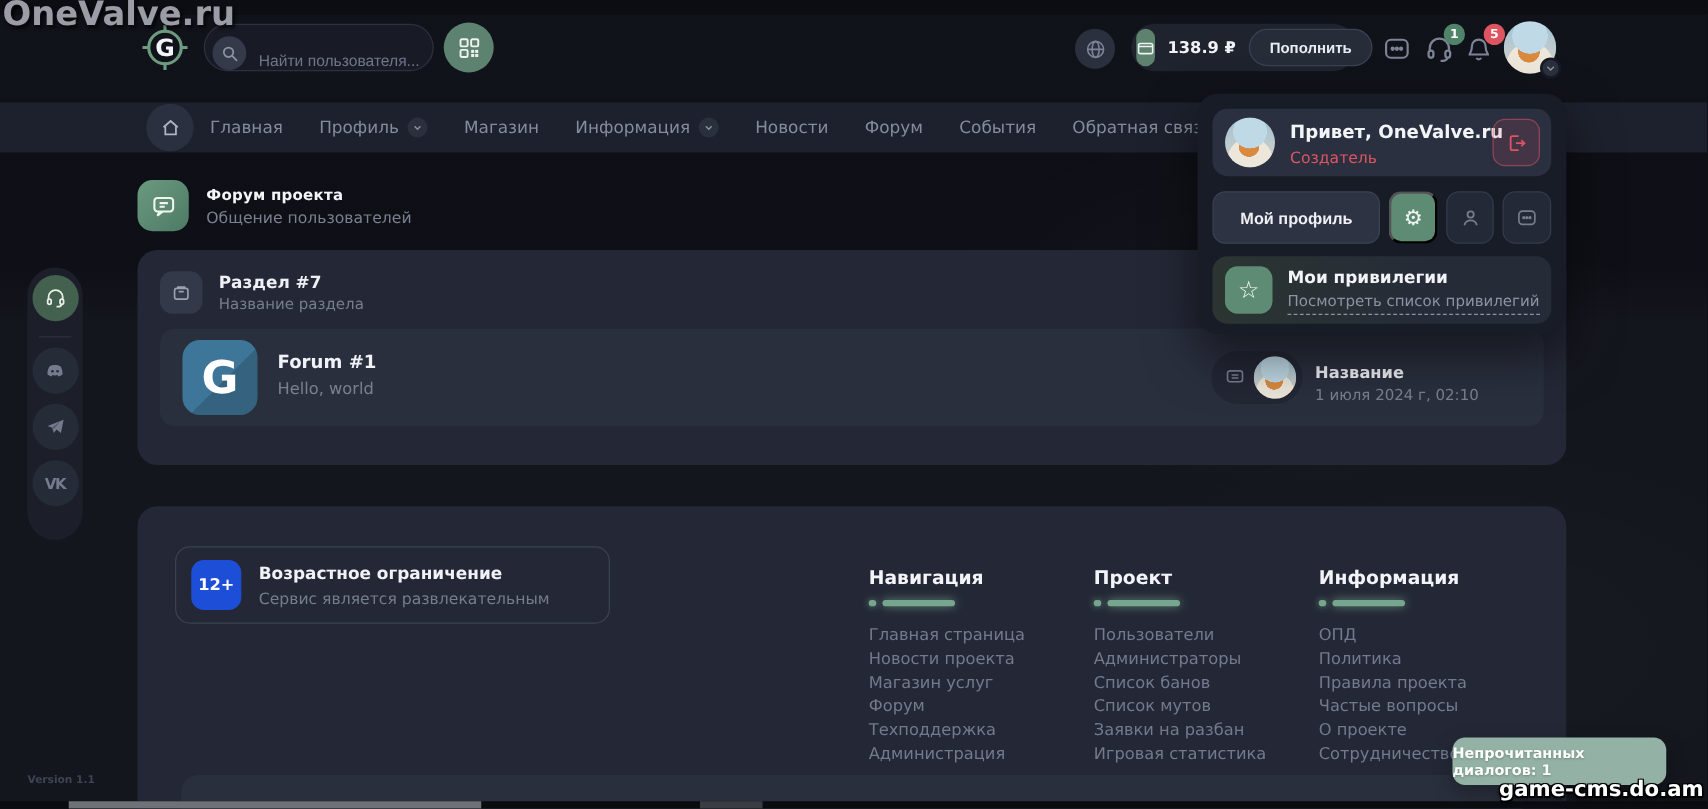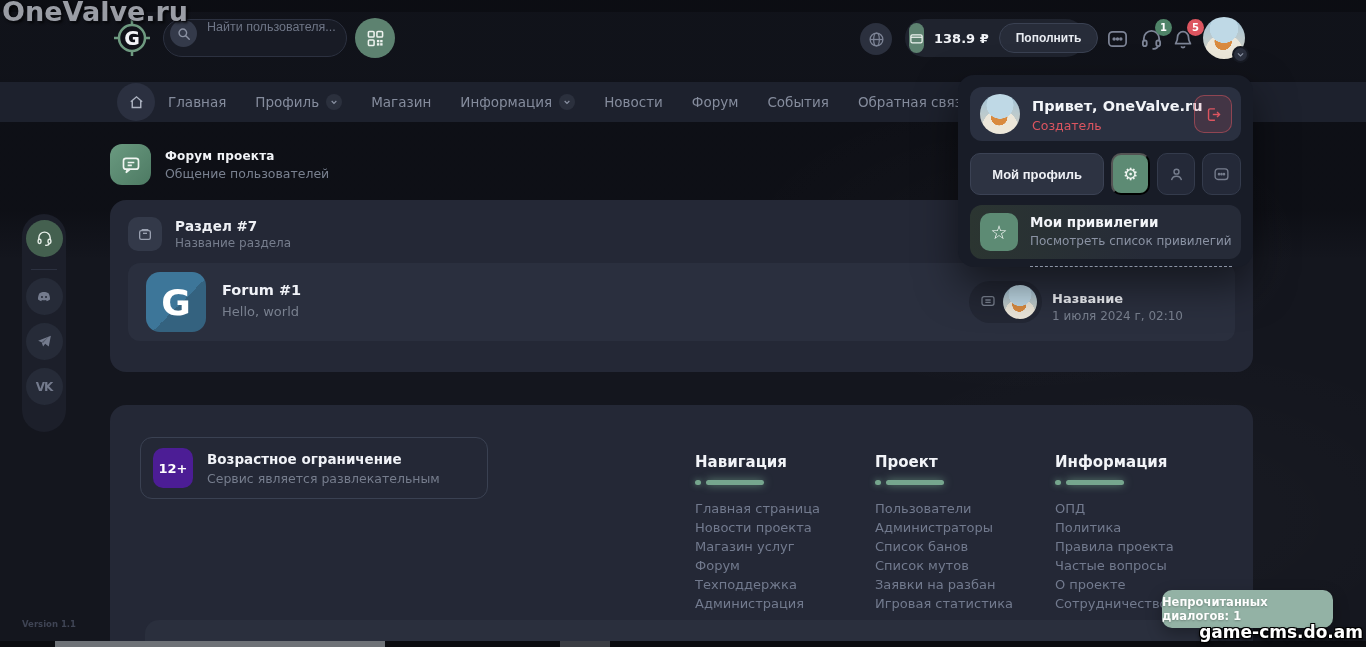--- a/index.html
+++ b/index.html
@@ -10,21 +10,21 @@
     background:
       radial-gradient(420px 220px at 75% 38%, rgba(255,255,255,0.025), transparent 70%),
       radial-gradient(500px 260px at 85% 80%, rgba(255,255,255,0.02), transparent 70%),
       linear-gradient(180deg, rgba(5,6,10,0.55) 0 12px, rgba(10,12,18,0.35) 12px 75px, rgba(8,9,14,0.5) 120px 210px, transparent 260px);
   }
 
   
   .header { position:absolute; left:0; top:8px; width:1366px; height:70px; }
   .logo { position:absolute; left:112px; top:10px; width:40px; height:40px; color:#6e9a80; }
   .search { position:absolute; left:163px; top:11px; width:184px; height:38px; border:1px solid #2c3140;
-    border-radius:19px; background:#181b25; display:flex; align-items:flex-start; gap:10px; padding:0 6px; }
+    border-radius:19px; background:#181b25; display:flex; align-items:flex-end; gap:10px; padding:0 6px; }
   .search .s-ico { width:27px; height:27px; border-radius:50%; background:#343a4a; color:#8b92a3;
     display:flex; align-items:center; justify-content:center; flex:0 0 auto; }
   .search input { background:transparent; border:0; outline:0; color:#8b92a3; font-size:12.5px; width:130px; }
   .search input::placeholder { color:#6f7687; }
   .qr-btn { position:absolute; left:355px; top:10px; width:40px; height:40px; border-radius:50%;
     background:#5d8270; color:#eef3ef; display:flex; align-items:center; justify-content:center; }
   .globe-btn { position:absolute; left:860px; top:15px; width:32px; height:32px; border-radius:50%;
     background:#2b303e; color:#7d8496; display:flex; align-items:center; justify-content:center; }
   .balance { position:absolute; left:905px; top:11px; height:38px; width:180px; border-radius:19px;
     background:#1f232e; display:flex; align-items:center; padding:4px; gap:10px; }
@@ -99,35 +99,35 @@
     color:#eef0f5; font-size:13px; font-weight:bold; display:flex; align-items:center; justify-content:center; }
   .sq-btn { width:39px; height:42px; border-radius:10px; display:flex; align-items:center; justify-content:center; }
   .sq-btn.green { background:#5d8b74; color:#f0f5f1; }
   .sq-btn.dark { background:#242938; border:1px solid #343b4c; color:#767d8d; }
   .priv-card { margin-top:10px; height:54px; border-radius:12px; position:relative;
     background:linear-gradient(90deg,#2b3531,#262b38 65%); }
   .priv-ico { position:absolute; left:10px; top:8px; width:38px; height:38px; border-radius:10px; background:#5d8b74;
     color:#fff; font-size:19px; display:flex; align-items:center; justify-content:center; }
   .priv-title { position:absolute; left:60px; top:9px; color:#f2f4f8; font-size:13.5px; font-weight:bold; }
   .priv-sub { position:absolute; left:60px; top:29px; color:#8b93a4; font-size:12px;
-    border-bottom:1px dashed #8b93a4; padding-bottom:18px; }
+    border-bottom:1px dashed #8b93a4; padding-bottom:3px; }
 
   
   .rail { position:absolute; left:22px; top:214px; width:44px; height:218px; border-radius:22px; background:#1c1f2a;
     display:flex; flex-direction:column; align-items:center; padding-top:6px; }
   .rail .circ { width:37px; height:37px; border-radius:50%; background:#262b38; color:#747b8d;
     display:flex; align-items:center; justify-content:center; margin-top:8px; }
   .rail .circ.support { background:#44604f; color:#e8efe9; margin-top:0; }
   .rail .div { width:26px; height:1px; background:#2c3140; margin-top:12px; }
   .rail .vk-text { font-size:12px; font-weight:bold; letter-spacing:-1px; }
 
   
   .footer-card { position:absolute; left:110px; top:405px; width:1143px; height:242px; border-radius:16px 16px 0 0; background:#242836; }
   .age-box { position:absolute; left:30px; top:32px; width:348px; height:62px; border:1px solid #3a4152; border-radius:12px; }
-  .age-tile { position:absolute; left:12px; top:10px; width:40px; height:40px; border-radius:10px; background:#4c1d95;
+  .age-tile { position:absolute; left:12px; top:10px; width:40px; height:40px; border-radius:10px; background:#1d4ed8;
     color:#fff; font-size:13px; font-weight:bold; display:flex; align-items:center; justify-content:center; }
   .age-title { position:absolute; left:66px; top:13px; color:#f0f2f7; font-size:13.5px; font-weight:bold; }
   .age-sub { position:absolute; left:66px; top:33px; color:#767d8d; font-size:12.5px; }
   .about-text { position:absolute; left:30px; top:113px; width:365px; color:#8a92a6; font-size:13px; line-height:1.55; }
   .f-col { position:absolute; top:48px; width:170px; }
   .f-col.c0 { left:585px; } .f-col.c1 { left:765px; } .f-col.c2 { left:945px; }
   .f-col h3 { color:#f2f4f8; font-size:15px; }
   .f-accent { margin-top:9px; display:flex; gap:5px; align-items:center; }
   .f-accent .dot { width:6px; height:5px; border-radius:3px; background:#76a68e; box-shadow:0 0 6px rgba(118,166,142,.8); }
   .f-accent .bar { width:58px; height:5px; border-radius:3px; background:#76a68e; box-shadow:0 0 8px rgba(118,166,142,.8); }

